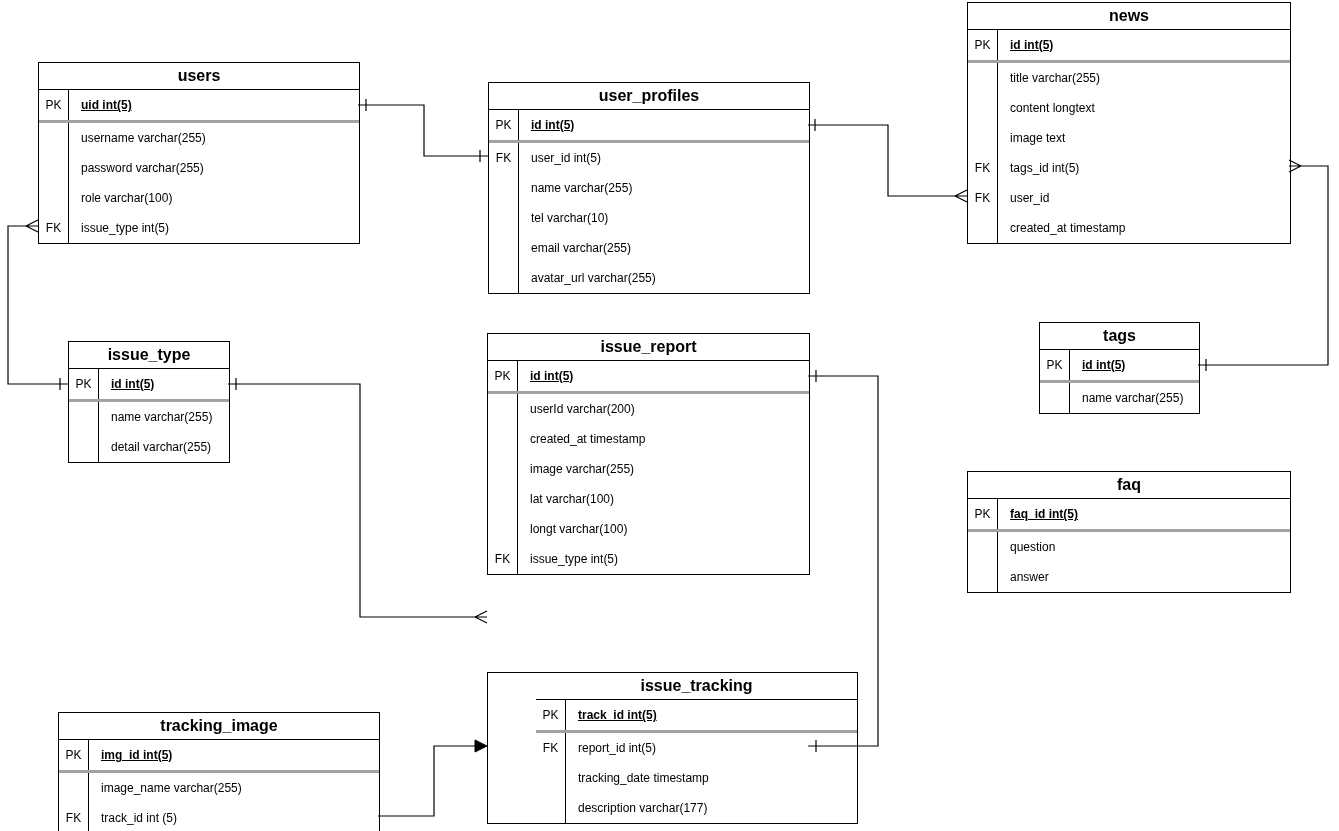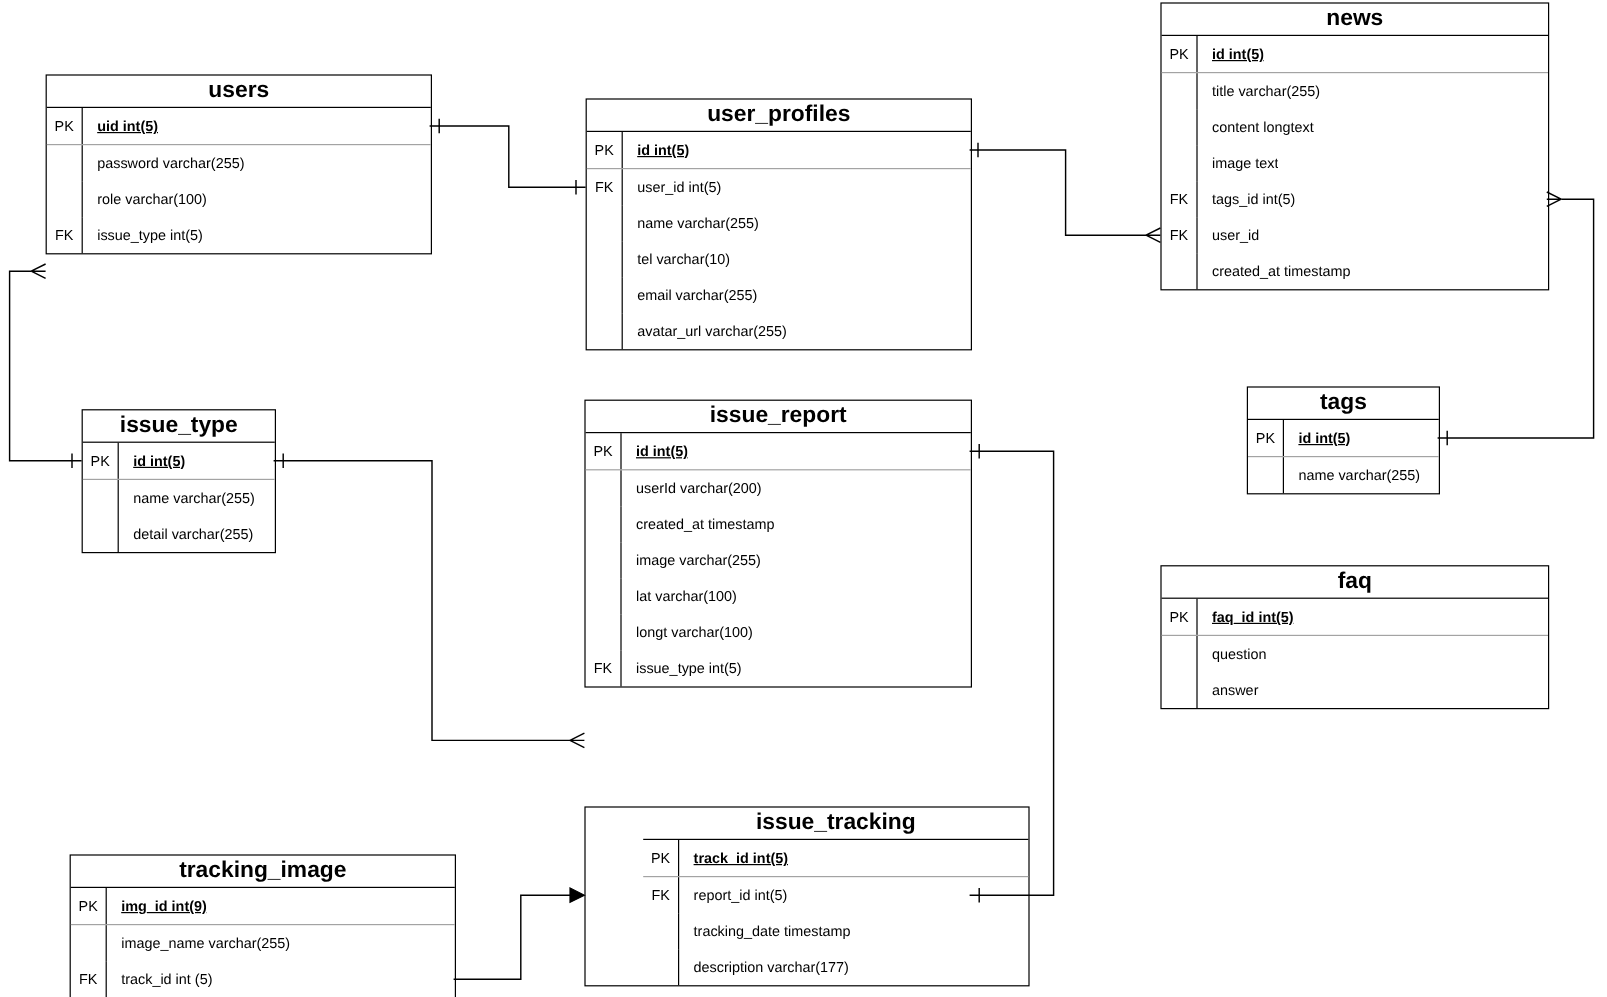--- a/index.html
+++ b/index.html
@@ -6,25 +6,25 @@
   .canvas {
     position:relative; width:1339px; height:831px; overflow:hidden;
     background:#ffffff; font-family:"Liberation Sans", sans-serif; color:#000;
   }
   .etable {
     position:absolute; background:#ffffff;
     border:1px solid #000; box-sizing:content-box;
   }
   .ttitle {
     height:26px; line-height:26px; text-align:center;
-    font-weight:bold; font-size:19px; border-bottom:1px solid #000;
+    font-weight:bold; font-size:16px; border-bottom:1px solid #000;
     white-space:nowrap; overflow:hidden;
   }
   .trow { display:flex; height:30px; line-height:30px; font-size:12px; }
-  .pkrow { border-bottom:1px solid #a3a3a3; }
+  .pkrow { border-bottom:3px solid #a3a3a3; }
   .gut {
     flex:0 0 30px; width:30px; text-align:center;
     border-right:1px solid #000; box-sizing:border-box;
     font-size:12px;
   }
   .fld { padding-left:12px; white-space:nowrap; overflow:hidden; }
   .pkfld { font-weight:bold; text-decoration:underline; }
   svg.rels { position:absolute; left:0; top:0; pointer-events:none; }
   svg.rels path, svg.rels polyline { stroke:#000; stroke-width:1.2; fill:none; }
   svg.rels polygon { fill:#000; stroke:#000; }
@@ -35,20 +35,24 @@
 <div class="canvas">
 
   <div class="etable" style="left:38px; top:62px; width:320px;">
     <div class="ttitle">users</div>
     <div class="trow pkrow">
       <div class="gut">PK</div>
       <div class="fld pkfld">uid int(5)</div>
     </div>
     <div class="trow">
       <div class="gut"></div>
+      <div class="fld">username varchar(255)</div>
+    </div>
+    <div class="trow">
+      <div class="gut"></div>
       <div class="fld">password varchar(255)</div>
     </div>
     <div class="trow">
       <div class="gut"></div>
       <div class="fld">role varchar(100)</div>
     </div>
     <div class="trow">
       <div class="gut">FK</div>
       <div class="fld">issue_type int(5)</div>
     </div>
@@ -187,21 +191,21 @@
     <div class="trow">
       <div class="gut"></div>
       <div class="fld">answer</div>
     </div>
   </div>
 
   <div class="etable" style="left:58px; top:712px; width:320px;">
     <div class="ttitle">tracking_image</div>
     <div class="trow pkrow">
       <div class="gut">PK</div>
-      <div class="fld pkfld">img_id int(9)</div>
+      <div class="fld pkfld">img_id int(5)</div>
     </div>
     <div class="trow">
       <div class="gut"></div>
       <div class="fld">image_name varchar(255)</div>
     </div>
     <div class="trow">
       <div class="gut">FK</div>
       <div class="fld">track_id int (5)</div>
     </div>
   </div>

